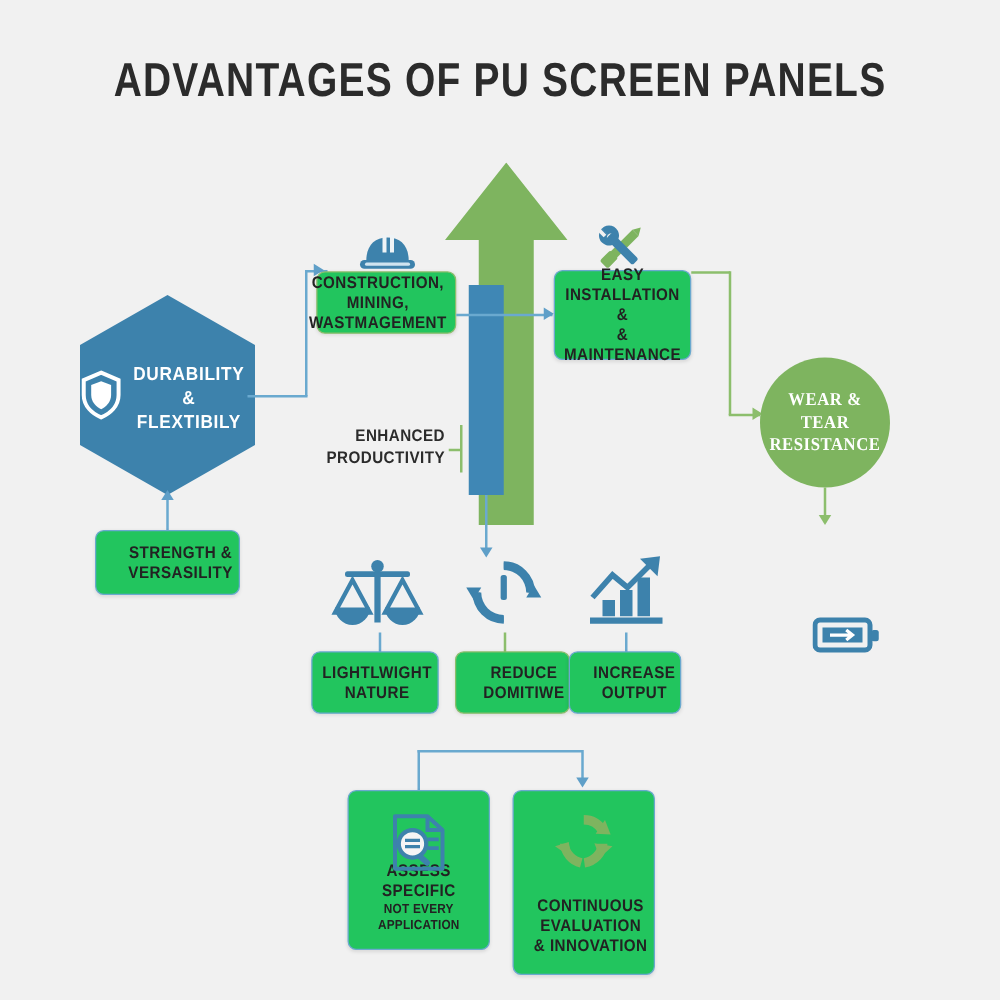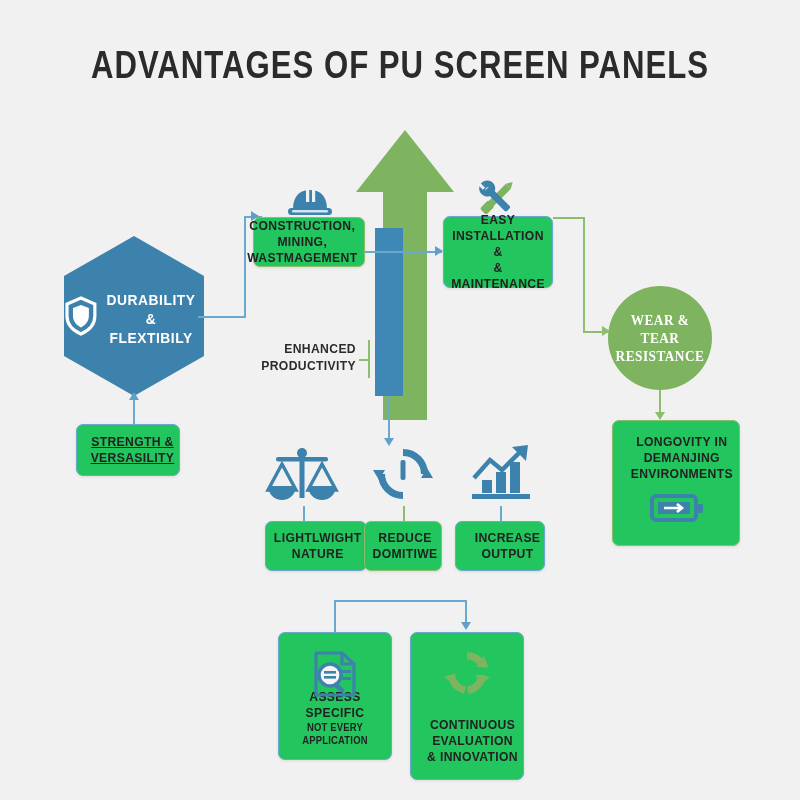--- a/index.html
+++ b/index.html
@@ -115,21 +115,21 @@
     </svg>
     <div class="hlabel">
       <span>DURABILITY</span><br>
       <span>&amp; FLEXTIBILY</span>
     </div>
   </div>
 
   <div class="ln v" style="left:133px;top:398px;height:28px;"></div>
   <div class="arrowhead ar-up" style="left:129px;top:392px;"></div>
 
-  <div class="box" style="left:76px;top:424px;width:104px;height:52px;text-decoration:underline;">
+  <div class="box" style="left:76px;top:424px;width:116px;height:52px;">
     <div class="txt">
       <span>STRENGTH &amp;</span><br>
       <span>VERSASILITY</span>
     </div>
   </div>
 
   <div class="ln h" style="left:198px;top:316px;width:48px;"></div>
   <div class="ln v" style="left:244px;top:216px;height:101px;"></div>
   <div class="ln h" style="left:244px;top:216px;width:18px;"></div>
   <div class="arrowhead ar-right" style="left:251px;top:211px;"></div>
@@ -182,27 +182,20 @@
   <div class="circle" style="left:608px;top:286px;width:104px;height:104px;font-family:Liberation Serif, serif;">
     <div class="clabel">
       <span>WEAR &amp; TEAR</span><br>
       <span>RESISTANCE</span>
     </div>
   </div>
 
   <div class="ln v green" style="left:659px;top:390px;height:28px;"></div>
   <div class="arrowhead ar-down green" style="left:655px;top:412px;"></div>
 
-  <div class="box green" style="left:612px;top:420px;width:128px;height:126px;align-items:flex-start;padding-top:13px;">
-    <div class="txt">
-      <span>LONGOVITY IN</span><br>
-      <span>DEMANJING</span><br>
-      <span>ENVIRONMENTS</span>
-    </div>
-  </div>
   <svg class="icon" style="left:650px;top:490px;" width="56" height="36" viewBox="0 0 56 36">
     <rect x="2" y="6" width="44" height="24" rx="4" fill="none" stroke="#3d82ac" stroke-width="4"></rect>
     <rect x="47" y="14" width="6" height="9" rx="2" fill="#3d82ac"></rect>
     <rect x="8" y="12" width="32" height="12" fill="#3d82ac"></rect>
     <path d="M14 18 H31 M27 14 L32 18 L27 22" fill="none" stroke="#ffffff" stroke-width="2.6"></path>
   </svg>
 
   <div class="plaintext" style="left:238px;top:340px;width:118px;">
     <span>ENHANCED</span><br>
     <span>PRODUCTIVITY</span>
@@ -239,28 +232,28 @@
     <rect x="28" y="28" width="10" height="21" fill="#3d82ac"></rect>
     <rect x="42" y="18" width="10" height="31" fill="#3d82ac"></rect>
     <path d="M6 34 L22 16 L34 26 L56 4" fill="none" stroke="#3d82ac" stroke-width="4.5"></path>
     <path d="M44 3 L60 1 L58 17 Z" fill="#3d82ac"></path>
   </svg>
 
   <div class="ln v" style="left:303px;top:506px;height:16px;"></div>
   <div class="ln v green" style="left:403px;top:506px;height:16px;"></div>
   <div class="ln v" style="left:500px;top:506px;height:16px;"></div>
 
-  <div class="box" style="left:265px;top:521px;width:102px;height:50px;">
+  <div class="box" style="left:249px;top:521px;width:102px;height:50px;">
     <div class="txt">
       <span>LIGHTLWIGHT</span><br>
       <span>NATURE</span>
     </div>
   </div>
 
-  <div class="box green" style="left:364px;top:521px;width:78px;height:50px;">
+  <div class="box green" style="left:364px;top:521px;width:92px;height:50px;">
     <div class="txt">
       <span>REDUCE</span><br>
       <span>DOMITIWE</span>
     </div>
   </div>
 
   <div class="box" style="left:455px;top:521px;width:90px;height:50px;padding-left:29px;">
     <div class="txt">
       <span>INCREASE</span><br>
       <span>OUTPUT</span>

